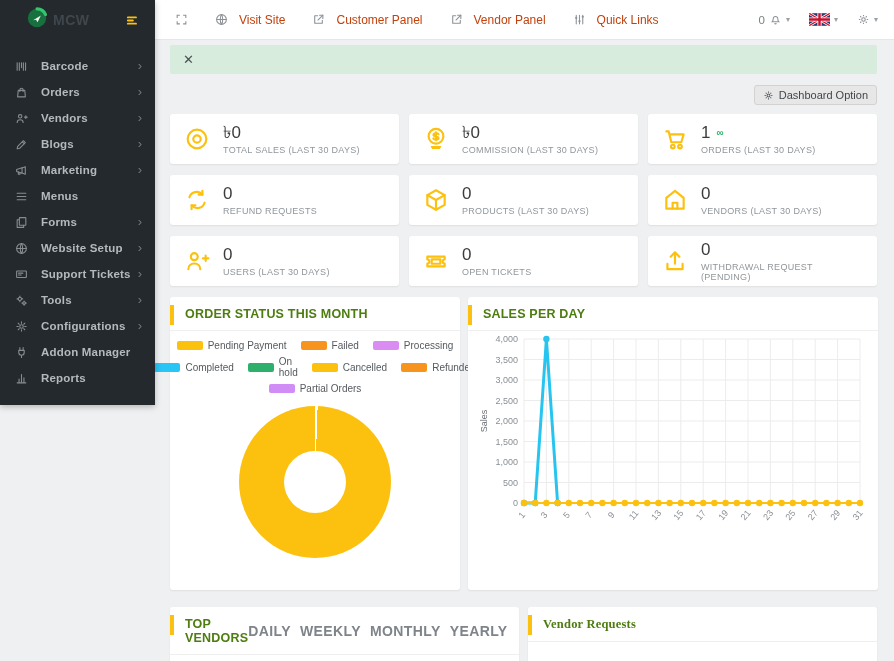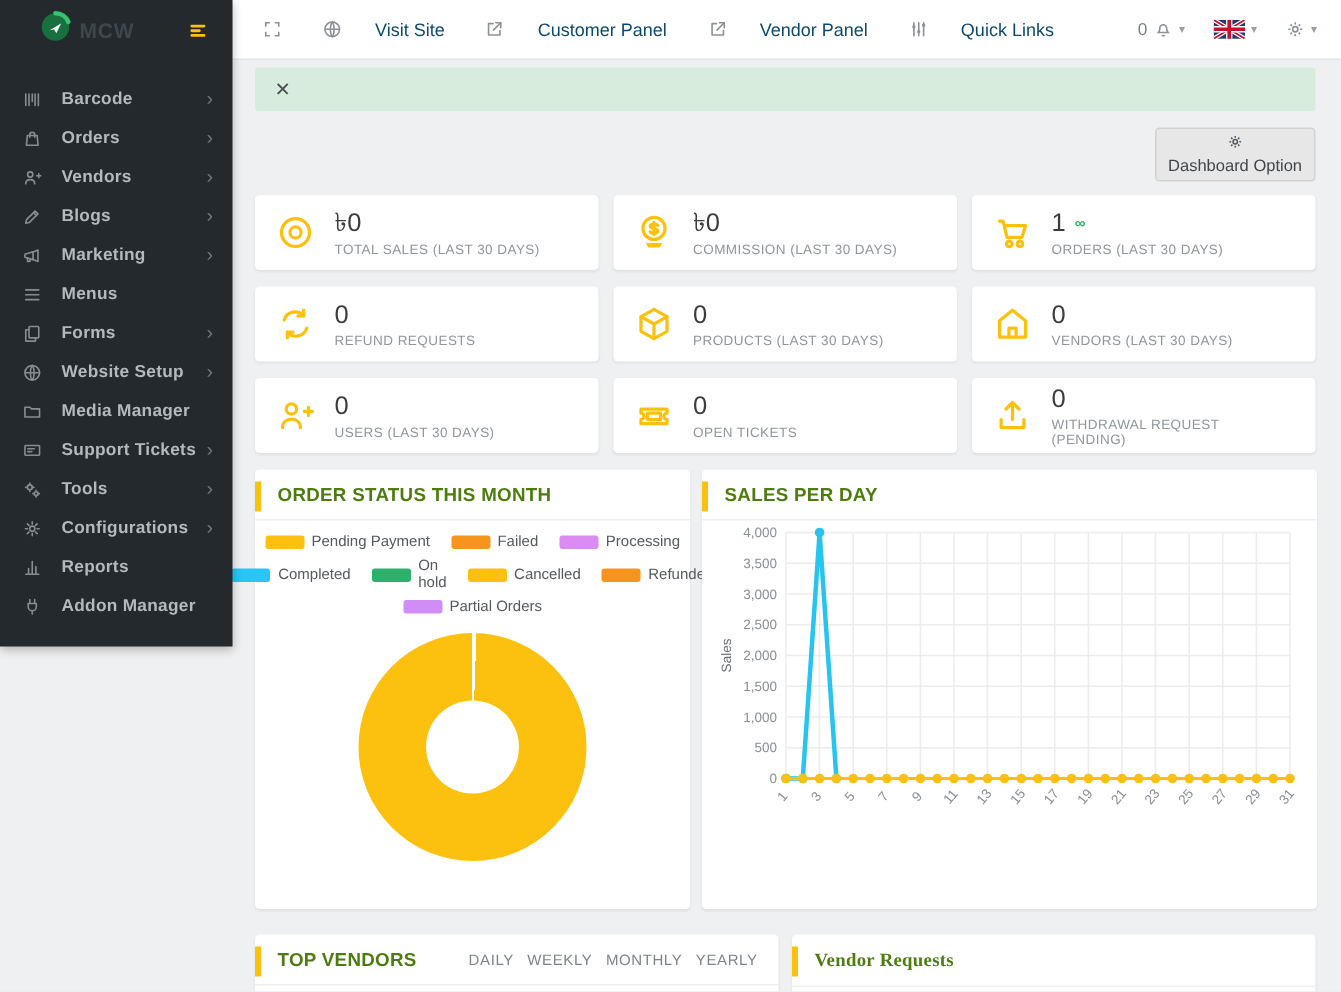--- a/index.html
+++ b/index.html
@@ -16,35 +16,35 @@
   .sb-spacer { height:13px; }
   .s-item { display:flex; align-items:center; height:26px; padding:0 13px 0 15px; cursor:pointer; }
   .s-icon { width:15px; margin-right:11px; color:#868d92; line-height:0; flex:none; }
   .s-icon svg { width:13px; height:13px; }
   .s-label { font-size:11.5px; font-weight:bold; color:#b4b9bd; letter-spacing:.2px; flex:1; white-space:nowrap; }
   .s-chev { color:#71777c; font-size:13px; line-height:1; margin-top:-2px; }
 
   
   .topbar { position:absolute; left:155px; top:0; width:739px; height:40px; background:#fff; border-bottom:1px solid #e4e6e8; display:flex; align-items:center; padding:0 16px 0 20px; z-index:4; }
   .tb-left { display:flex; align-items:center; gap:27px; flex:1; }
-  .tb-link { display:flex; align-items:center; gap:22px; color:#0c4a6e; font-size:12px; cursor:pointer; }
+  .tb-link { display:flex; align-items:center; gap:11px; color:#c2410c; font-size:12px; cursor:pointer; }
   .tb-link svg, .tb-icon svg { width:13px; height:13px; }
   .tb-icon { color:#8d9297; line-height:0; cursor:pointer; }
   .tb-right { display:flex; align-items:center; gap:19px; }
   .tb-group { display:flex; align-items:center; gap:4px; cursor:pointer; color:#7b8085; font-size:11.5px; }
   .caret { font-size:8px; color:#9aa0a5; }
   .flag { width:21px; height:13px; line-height:0; border-radius:1px; overflow:hidden; }
 
   
   .content { position:absolute; left:155px; top:41px; width:739px; padding:4px 17px 0 15px; }
   .alert { background:#d7ecdd; color:#46a571; font-size:12px; font-weight:bold; padding:7px 13px; border-radius:2px; display:flex; align-items:center; margin-bottom:11px; }
   .alert-msg { flex:1; }
   .alert-close { color:#4a4f54; font-size:13px; cursor:pointer; font-weight:normal; }
   .btn-row { display:flex; justify-content:flex-end; margin-bottom:9px; }
-  .btn-dash { display:flex; align-items:center; gap:5px; background:#e7e7e7; border:1px solid #d2d2d2; border-radius:3px; color:#40464b; font-size:11px; padding:3px 8px; cursor:pointer;flex-direction:column; }
+  .btn-dash { display:flex; align-items:center; gap:5px; background:#e7e7e7; border:1px solid #d2d2d2; border-radius:3px; color:#40464b; font-size:11px; padding:3px 8px; cursor:pointer; }
   .btn-dash svg { width:11px; height:11px; color:#54595e; }
 
   
   .stats { display:grid; grid-template-columns:1fr 1fr 1fr; gap:11px 10px; margin-bottom:11px; }
   .stat-card { background:#fff; border-radius:3px; box-shadow:0 1px 2px rgba(0,0,0,.07); height:50px; display:flex; align-items:center; padding:0 14px; gap:13px; }
   .stat-icon { color:#fcc10f; line-height:0; flex:none; }
   .stat-icon svg { width:26px; height:26px; }
   .stat-value { font-size:17px; color:#3c3c3c; line-height:1.15; }
   .stat-badge { font-size:10px; color:#2eaf6b; font-weight:bold; margin-left:6px; vertical-align:2px; }
   .stat-label { font-size:9px; color:#90969b; letter-spacing:.3px; text-transform:uppercase; margin-top:2px; }
@@ -67,21 +67,21 @@
 
   .sales-legend { display:flex; justify-content:center; gap:16px; margin-top:8px; }
   .sales-legend .chip { width:28px; height:10px; }
   .sales-chart-wrap { padding:0 6px 0 8px; }
 
   
   .bottom-row { display:flex; gap:9px; }
   .tv-card { width:349px; height:110px; flex:none; }
   .vr-card { flex:1; height:110px; }
   .tv-tabs { margin-left:auto; display:flex; gap:9px; }
-  .tv-tab { font-size:10px; color:#7e848a; letter-spacing:.4px; cursor:pointer; }
+  .tv-tab { font-size:14px; color:#7e848a; letter-spacing:.4px; cursor:pointer;font-weight:bold; }
   .empty-text { text-align:center; color:#8b9095; font-size:11px; padding-top:21px; }
   .vr-title { text-transform:none; font-size:12.5px;font-family:Liberation Serif, serif; }
 </style>
 </head>
 <body>
 
 <div id="app">
 
   <aside class="sidebar">
     <div class="sb-header">
@@ -161,26 +161,20 @@
         <div class="s-item">
           <span class="s-icon"><svg viewBox="0 0 24 24" fill="none" stroke="currentColor" stroke-width="2" stroke-linecap="round" stroke-linejoin="round">
               <circle cx="12" cy="12" r="9"></circle>
               <path d="M3 12h18M12 3c3 3.5 3 14.5 0 18-3-3.5-3-14.5 0-18z"></path>
             </svg></span>
           <span class="s-label">Website Setup</span>
           <span class="s-chev">›</span>
         </div>
         <div class="s-item">
           <span class="s-icon"><svg viewBox="0 0 24 24" fill="none" stroke="currentColor" stroke-width="2" stroke-linecap="round" stroke-linejoin="round">
-              <path d="M3 6.5h6l2 2h10V18.5H3v-12z"></path>
-            </svg></span>
-          <span class="s-label">Media Manager</span>
-        </div>
-        <div class="s-item">
-          <span class="s-icon"><svg viewBox="0 0 24 24" fill="none" stroke="currentColor" stroke-width="2" stroke-linecap="round" stroke-linejoin="round">
               <rect x="3" y="5.5" width="18" height="12" rx="1"></rect>
               <path d="M6.5 9.5h8M6.5 13h5"></path>
             </svg></span>
           <span class="s-label">Support Tickets</span>
           <span class="s-chev">›</span>
         </div>
         <div class="s-item">
           <span class="s-icon"><svg viewBox="0 0 24 24" fill="none" stroke="currentColor" stroke-width="2" stroke-linecap="round" stroke-linejoin="round">
               <circle cx="9" cy="9" r="3"></circle>
               <path d="M9 3.8V6M9 12v2.2M3.8 9H6M12 9h2.2"></path>
@@ -193,29 +187,29 @@
         <div class="s-item">
           <span class="s-icon"><svg viewBox="0 0 24 24" fill="none" stroke="currentColor" stroke-width="2" stroke-linecap="round" stroke-linejoin="round">
               <circle cx="12" cy="12" r="3.2"></circle>
               <path d="M12 3.5v2.6M12 17.9v2.6M3.5 12h2.6M17.9 12h2.6M6 6l1.9 1.9M16.1 16.1L18 18M18 6l-1.9 1.9M7.9 16.1L6 18"></path>
             </svg></span>
           <span class="s-label">Configurations</span>
           <span class="s-chev">›</span>
         </div>
         <div class="s-item">
           <span class="s-icon"><svg viewBox="0 0 24 24" fill="none" stroke="currentColor" stroke-width="2" stroke-linecap="round" stroke-linejoin="round">
+              <path d="M9 3v5M15 3v5M7 8h10v4a5 5 0 0 1-10 0V8zM12 17v4"></path>
+            </svg></span>
+          <span class="s-label">Addon Manager</span>
+        </div>
+        <div class="s-item">
+          <span class="s-icon"><svg viewBox="0 0 24 24" fill="none" stroke="currentColor" stroke-width="2" stroke-linecap="round" stroke-linejoin="round">
               <path d="M4 20h16M7.5 20v-7M12 20V4.5M16.5 20v-9.5"></path>
             </svg></span>
           <span class="s-label">Reports</span>
-        </div>
-        <div class="s-item">
-          <span class="s-icon"><svg viewBox="0 0 24 24" fill="none" stroke="currentColor" stroke-width="2" stroke-linecap="round" stroke-linejoin="round">
-              <path d="M9 3v5M15 3v5M7 8h10v4a5 5 0 0 1-10 0V8zM12 17v4"></path>
-            </svg></span>
-          <span class="s-label">Addon Manager</span>
         </div>
       </nav>
   </aside>
 
   <header class="topbar">
     <div class="tb-left">
       <span class="tb-icon">
         <svg viewBox="0 0 24 24" fill="none" stroke="currentColor" stroke-width="2">
             <path d="M4 9V4h5M15 4h5v5M20 15v5h-5M9 20H4v-5"></path>
           </svg>

